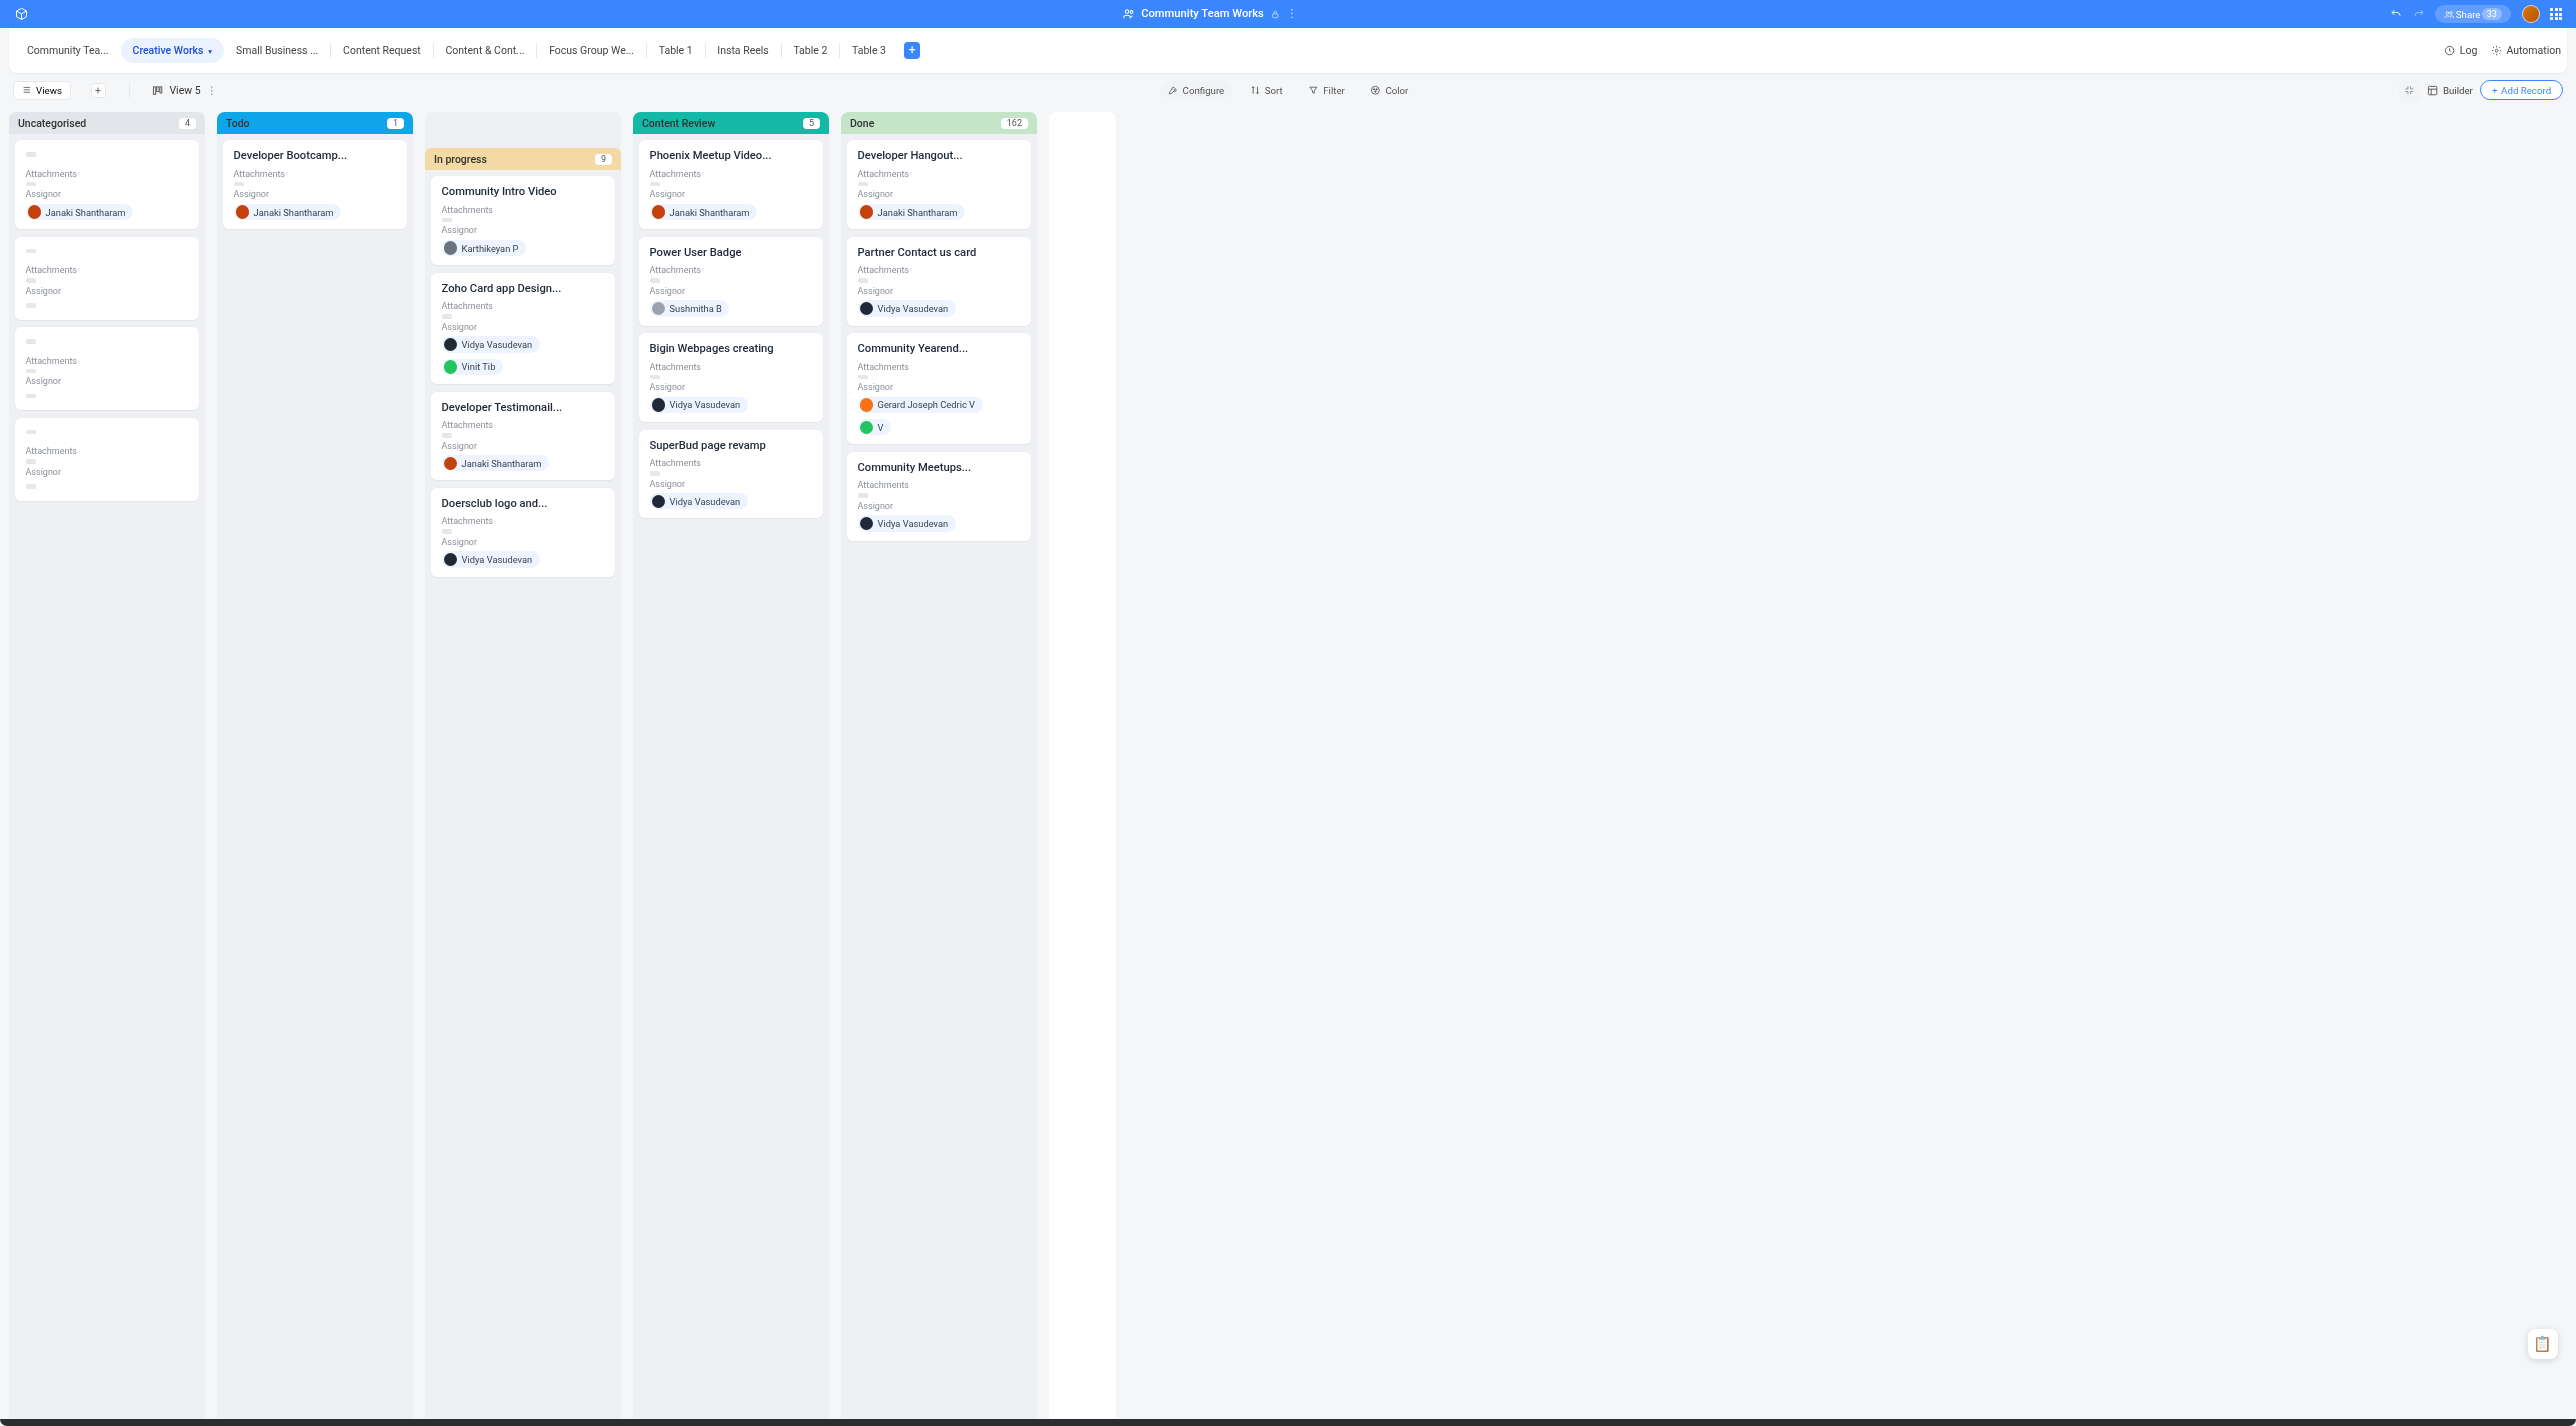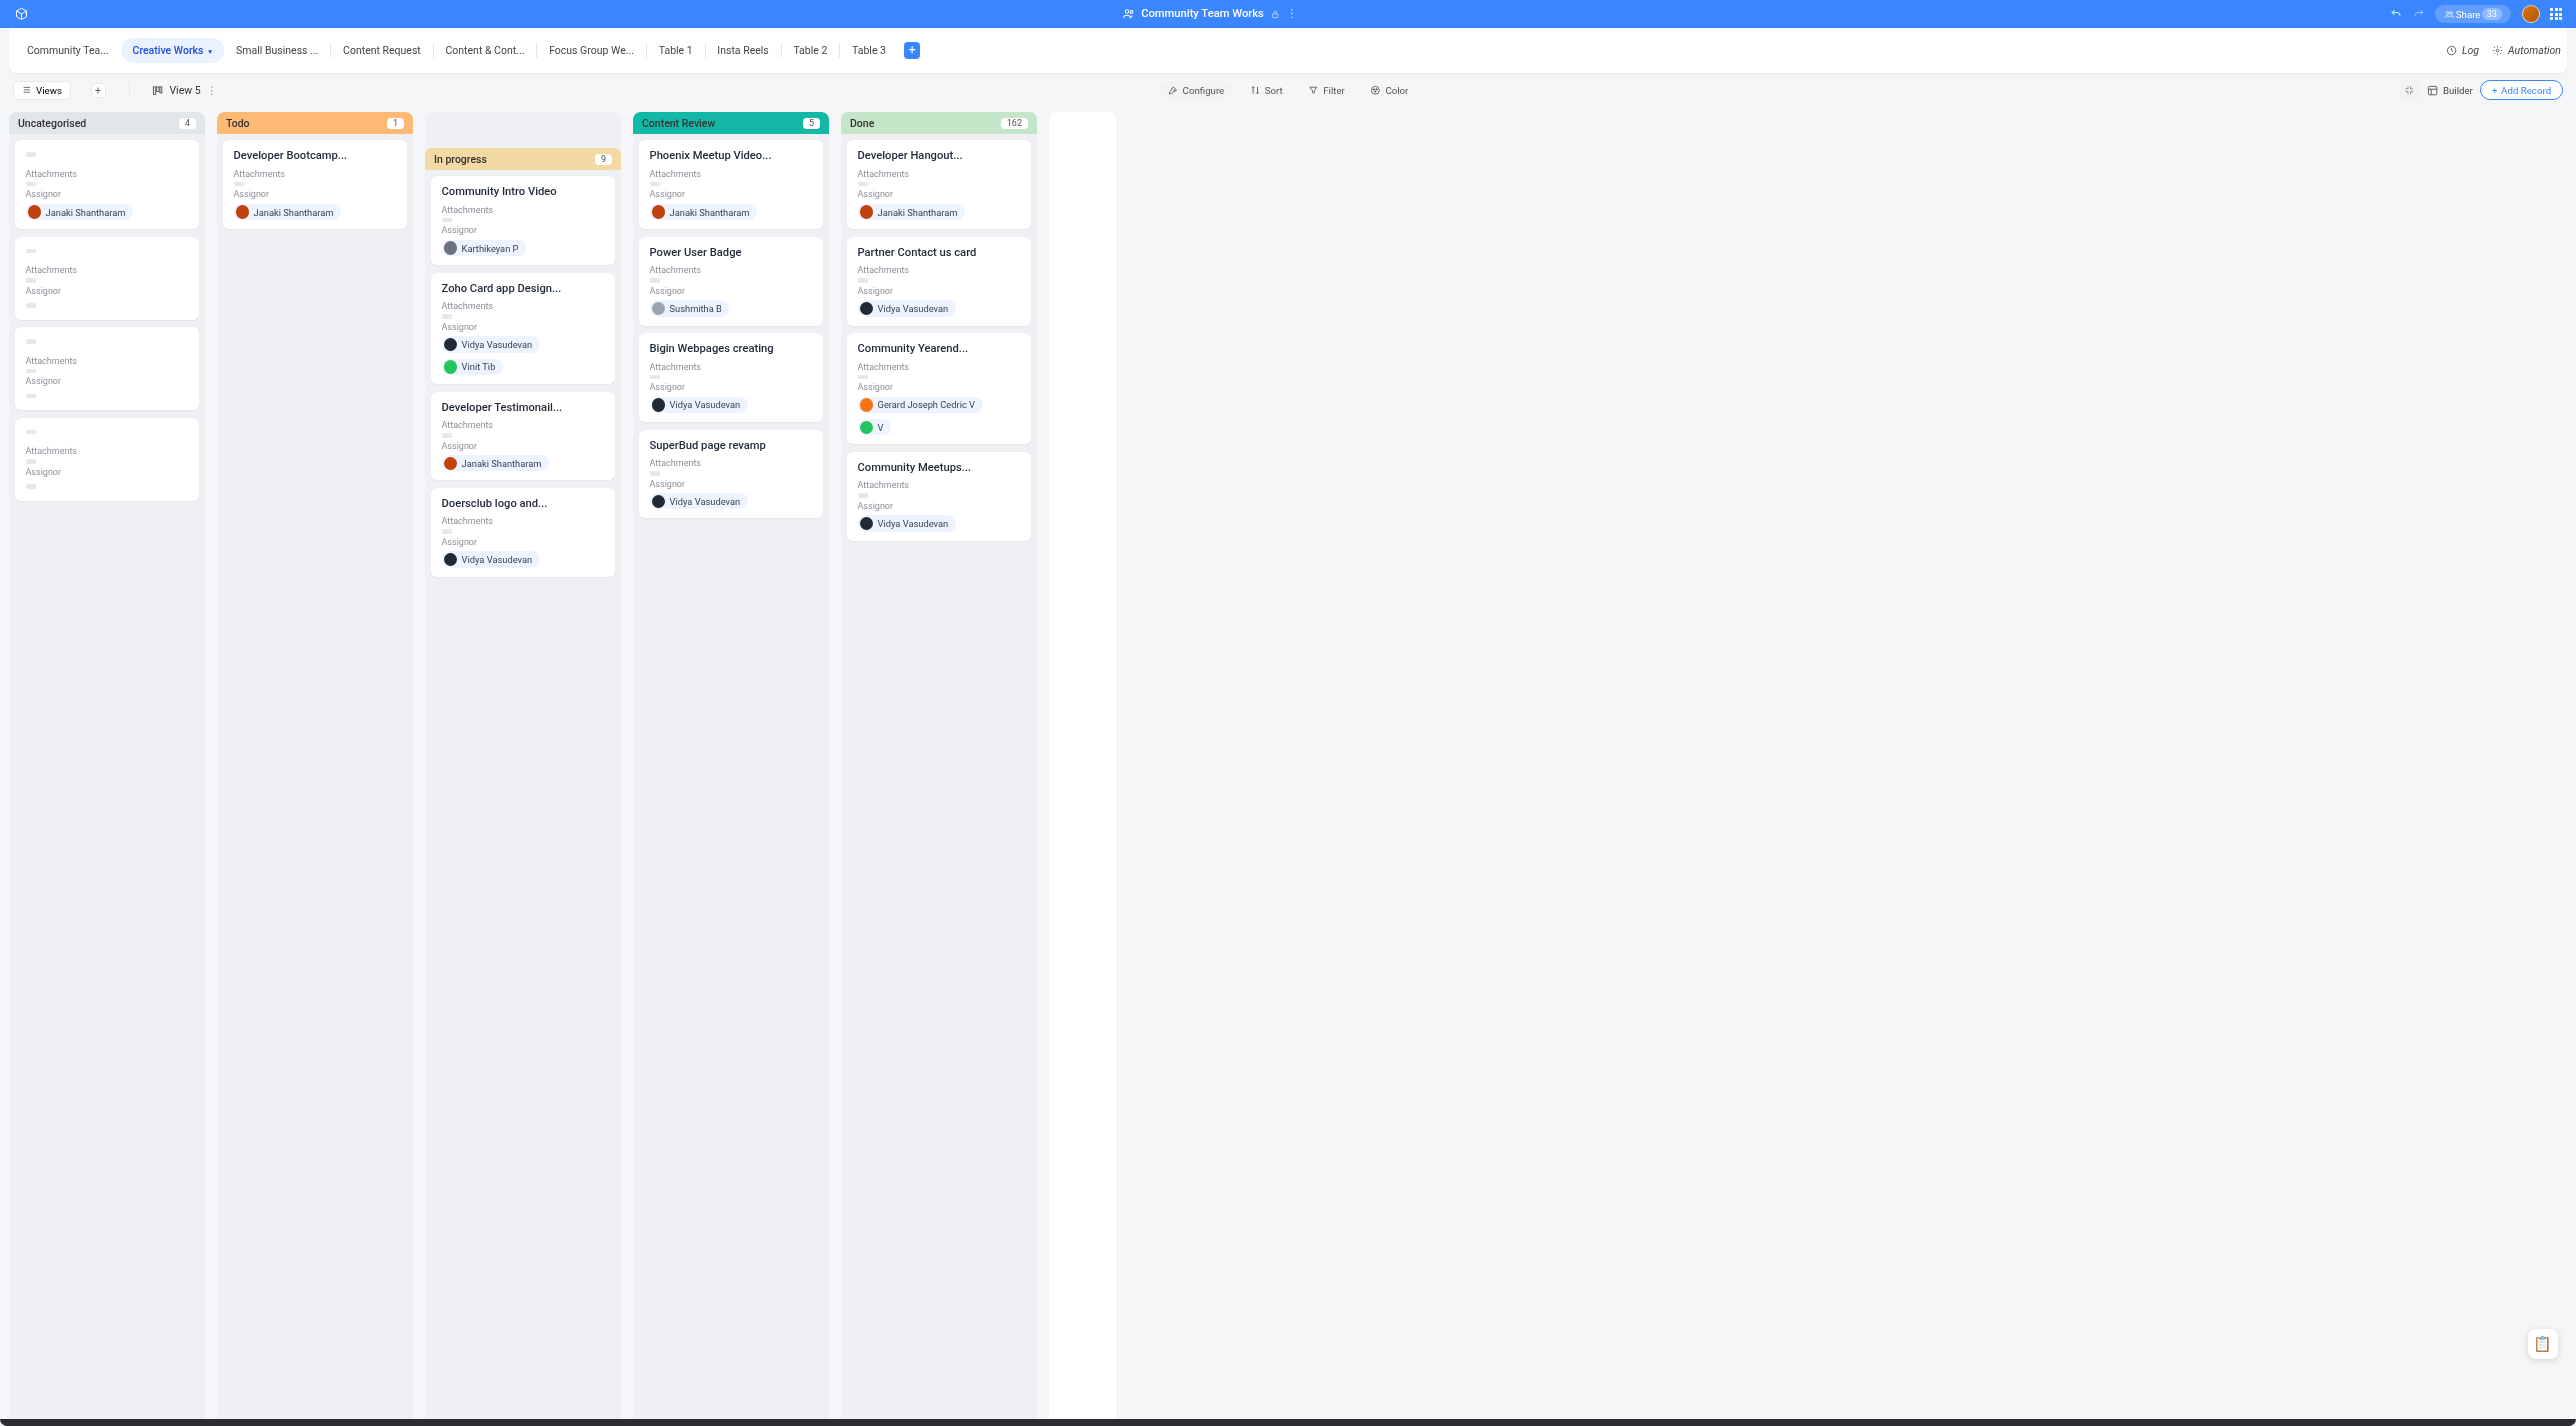--- a/index.html
+++ b/index.html
@@ -17,21 +17,21 @@
 .grid-icon { display: grid; grid-template-columns: repeat(3,3px); grid-template-rows: repeat(3,3px); gap: 1.5px; cursor: pointer; }
 .grid-icon span { background: #fff; border-radius: 0.7px; }
 .icon-btn { cursor: pointer; opacity: 0.9; }
 
 
 .tabsbar { height: 45px; background: #fff; margin: 0 9px; margin-top: 0; display: flex; align-items: center; padding: 0 6px; border-radius: 0 0 7.5px 7.5px; box-shadow: 0 0.7px 2.2px rgba(0,0,0,0.06); }
 .tab { padding: 6px 12px; font-size: 10.5px; color: #444; cursor: pointer; white-space: nowrap; position: relative; }
 .tab.active { background: #eaf2ff; color: #1d4ed8; border-radius: 13.4px; font-weight: 500; }
 .tab-sep { width: 0.7px; height: 15px; background: #e5e7eb; }
 .tab-add { width: 16.4px; height: 16.4px; background: #3a86ff; color: #fff; border-radius: 3.7px; display: flex; align-items: center; justify-content: center; font-size: 12px; cursor: pointer; margin-left: 6px; }
-.tabsbar-right { margin-left: auto; display: flex; align-items: center; gap: 13.4px; font-size: 10.5px; color: #444; font-style: italic; }
+.tabsbar-right { margin-left: auto; display: flex; align-items: center; gap: 13.4px; font-size: 10.5px; color: #444; }
 .tabsbar-right .tbtn { display: flex; align-items: center; gap: 4.5px; cursor: pointer; }
 
 
 .toolbar { height: 30px; display: flex; align-items: center; padding: 4.5px 13.4px 0 13.4px; gap: 20px; }
 .views-btn { background: #fff; border: 0.7px solid #e5e7eb; border-radius: 4.5px; padding: 3px 7.5px; font-size: 9.7px; display: flex; align-items: center; gap: 4.5px; cursor: pointer; }
 .plus-sm { width: 15px; height: 15px; border: 0.7px solid #e5e7eb; border-radius: 3.7px; display: flex; align-items: center; justify-content: center; font-size: 10.5px; color: #666; cursor: pointer; background: #fff; }
 .vsep { width: 0.7px; height: 16.4px; background: #e5e7eb; margin: 0 3px; }
 .view-name { font-size: 10.5px; color: #333; display: flex; align-items: center; gap: 6px; }
 .toolbar-center { margin-left: auto; margin-right: auto; display: flex; gap: 10.5px; position: absolute; left: 50%; transform: translateX(-50%); }
 .tool-btn { display: flex; align-items: center; gap: 4.5px; font-size: 9.7px; color: #555; cursor: pointer; padding: 3.7px 7.5px; border-radius: 10.5px; }
@@ -56,21 +56,21 @@
 .card-label { font-size: 9px; color: #8a8f98; margin-top: 3px; }
 .placeholder { width: 10.5px; height: 4.5px; background: #e5e7eb; border-radius: 1.5px; margin: 3px 0; }
 .assignees { display: flex; gap: 6px; flex-wrap: wrap; margin-top: 4.5px; }
 .chip { background: #eef4ff; border-radius: 9px; padding: 1.5px 7.5px 1.5px 2.2px; display: flex; align-items: center; gap: 4.5px; font-size: 9.3px; color: #374151; }
 .chip .av { width: 13.4px; height: 13.4px; border-radius: 50%; flex-shrink: 0; }
 
 .column.empty { background: #fff; width: 67px; }
 
 
 .hdr-grey { background: #e2e5ea; }
-.hdr-red { background: #fdba74; }
+.hdr-red { background: #0ea5e9; }
 .hdr-yellow { background: #f3d9a3; margin-top: 36px; }
 .hdr-blue { background: #14b8a6; }
 .hdr-green { background: #c4e5c8; }
 
 .float-btn { position: fixed; right: 18px; bottom: 67px; width: 30px; height: 30px; background: #fff; border-radius: 7.5px; box-shadow: 0 1.5px 7.5px rgba(0,0,0,0.15); display: flex; align-items: center; justify-content: center; cursor: pointer; font-size: 15px; }
 
 .bottom-edge { position: fixed; bottom: 0; left: 0; right: 0; height: 7.5px; background: #2b2d30; border-radius: 0 0 7.5px 7.5px; }
 
 svg { display: block; }
 </style>

